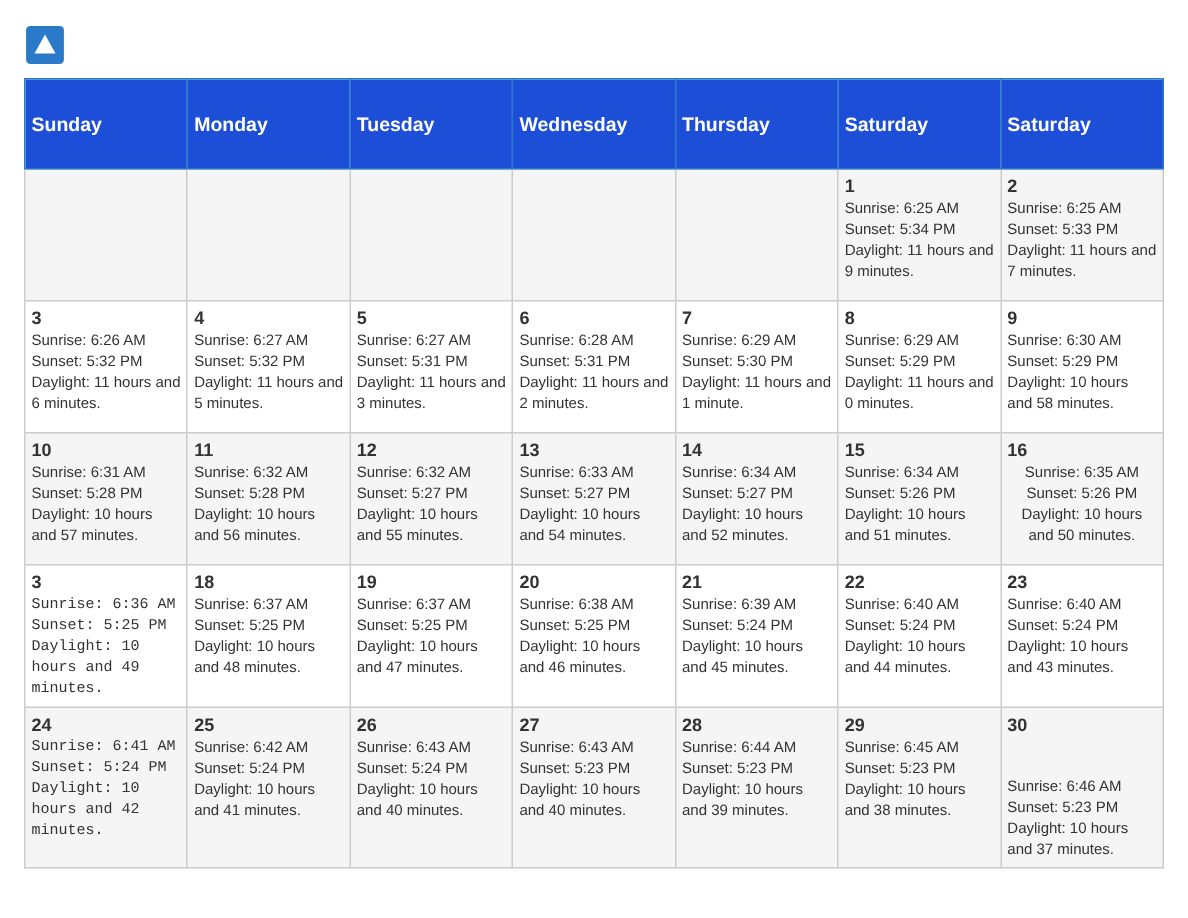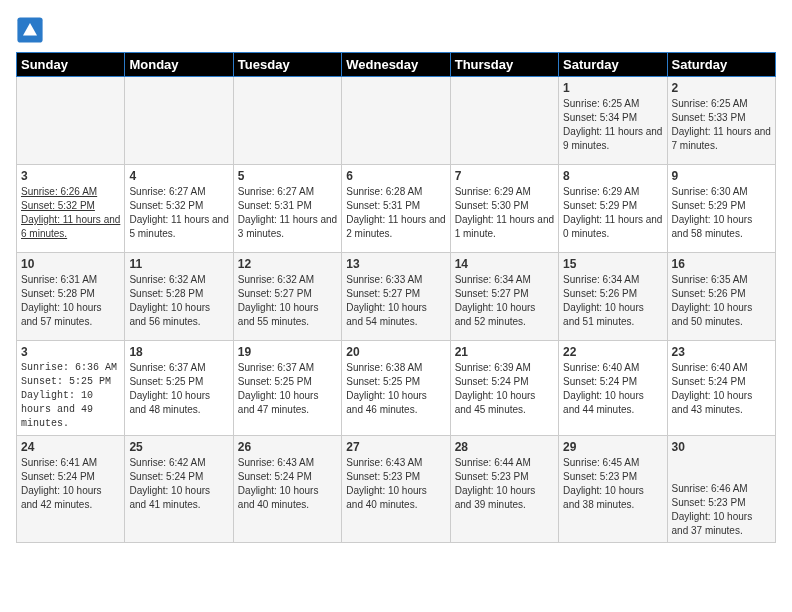--- a/index.html
+++ b/index.html
@@ -43,25 +43,25 @@
     .subtitle {
       font-size: 16px;
       color: #555;
     }
     table {
       width: 100%;
       border-collapse: collapse;
       table-layout: fixed;
     }
     thead th {
-      background-color: #000000;
+      background-color: #1d4ed8;
       color: #fff;
       font-size: 13px;
       font-weight: bold;
-      padding: 4px 4px;
+      padding: 22px 4px;
       text-align: left;
       border: 1px solid #2a7ac9;
     }
     tbody td {
       border: 1px solid #ccc;
       vertical-align: top;
       padding: 4px 4px;
       font-size: 10.5px;
       color: #333;
       height: 88px;
@@ -133,21 +133,21 @@
         <td>
           <span class="day-num">2</span>
           <div class="day-info" style="white-space: pre-line;">Sunrise: 6:25 AM
 Sunset: 5:33 PM
 Daylight: 11 hours and 7 minutes.</div>
         </td>
       </tr>
       <tr>
         <td>
           <span class="day-num">3</span>
-          <div class="day-info" style="white-space: pre-line; text-decoration: underline;">Sunrise: 6:26 AM
+          <div class="day-info" style="white-space: pre-line;">Sunrise: 6:26 AM
 Sunset: 5:32 PM
 Daylight: 11 hours and 6 minutes.</div>
         </td>
         <td>
           <span class="day-num">4</span>
           <div class="day-info" style="white-space: pre-line;">Sunrise: 6:27 AM
 Sunset: 5:32 PM
 Daylight: 11 hours and 5 minutes.</div>
         </td>
         <td>
@@ -213,21 +213,21 @@
 Daylight: 10 hours and 52 minutes.</div>
         </td>
         <td>
           <span class="day-num">15</span>
           <div class="day-info" style="white-space: pre-line;">Sunrise: 6:34 AM
 Sunset: 5:26 PM
 Daylight: 10 hours and 51 minutes.</div>
         </td>
         <td>
           <span class="day-num">16</span>
-          <div class="day-info" style="white-space: pre-line;">Sunrise: 6:35 AM
+          <div class="day-info" style="white-space: pre-line; text-align: center;">Sunrise: 6:35 AM
 Sunset: 5:26 PM
 Daylight: 10 hours and 50 minutes.</div>
         </td>
       </tr>
       <tr>
         <td>
           <span class="day-num">3</span>
           <div class="day-info" style="white-space: pre-line; font-family: Liberation Mono, monospace;">Sunrise: 6:36 AM
 Sunset: 5:25 PM
 Daylight: 10 hours and 49 minutes.</div>
@@ -265,21 +265,21 @@
         <td>
           <span class="day-num">23</span>
           <div class="day-info" style="white-space: pre-line;">Sunrise: 6:40 AM
 Sunset: 5:24 PM
 Daylight: 10 hours and 43 minutes.</div>
         </td>
       </tr>
       <tr>
         <td>
           <span class="day-num">24</span>
-          <div class="day-info" style="white-space: pre-line;">Sunrise: 6:41 AM
+          <div class="day-info" style="white-space: pre-line; font-family: Liberation Mono, monospace;">Sunrise: 6:41 AM
 Sunset: 5:24 PM
 Daylight: 10 hours and 42 minutes.</div>
         </td>
         <td>
           <span class="day-num">25</span>
           <div class="day-info" style="white-space: pre-line;">Sunrise: 6:42 AM
 Sunset: 5:24 PM
 Daylight: 10 hours and 41 minutes.</div>
         </td>
         <td>

